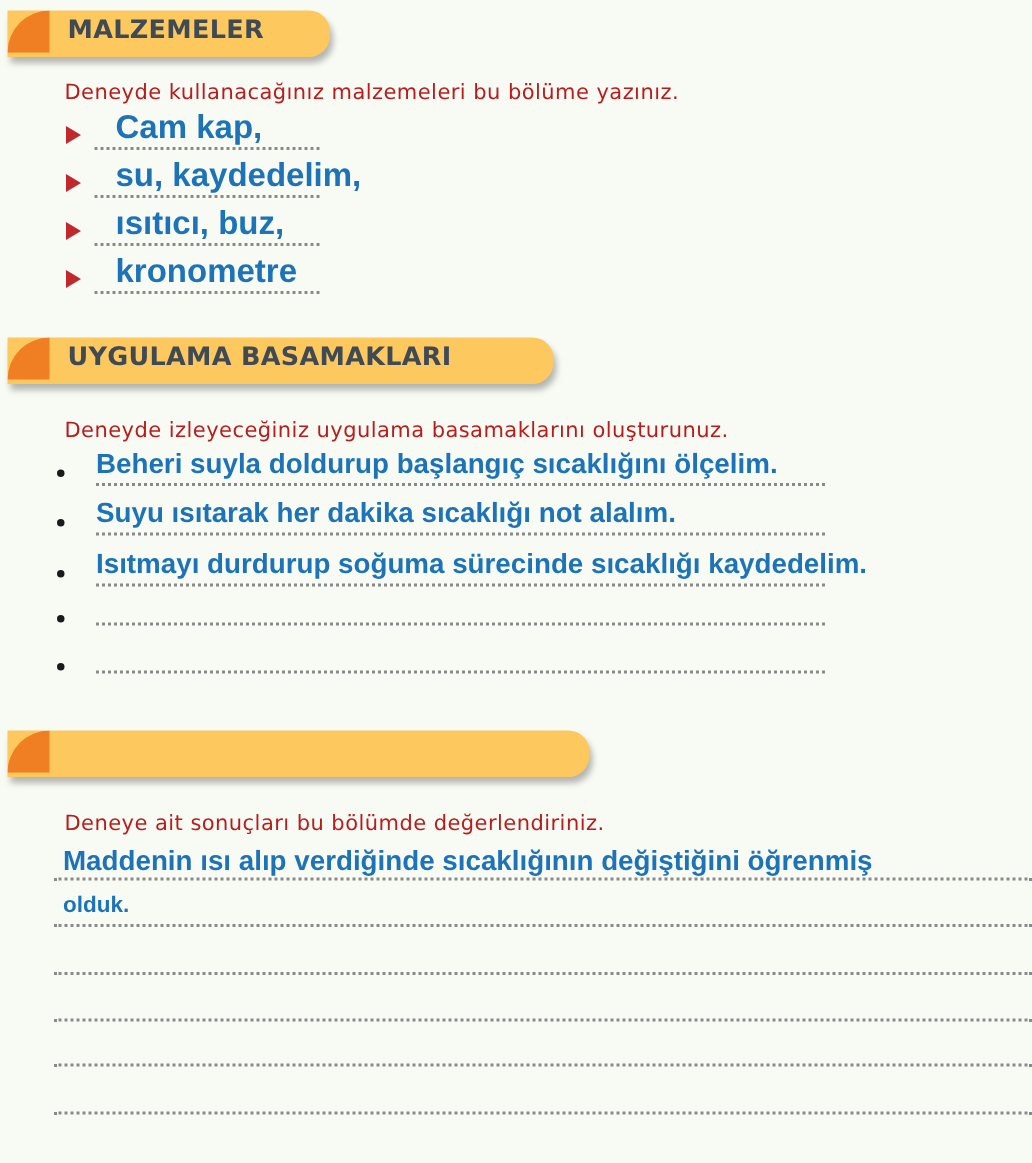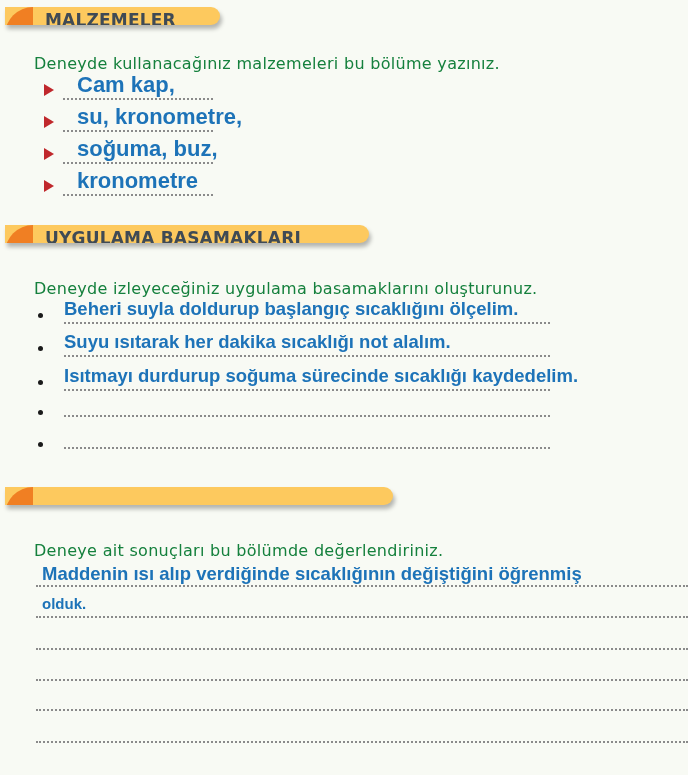--- a/index.html
+++ b/index.html
@@ -1,37 +1,37 @@
 <!DOCTYPE html>
 <html><head>
 <meta charset="utf-8">
 <style>
   html, body { margin:0; padding:0; }
   body {
     width:688px; height:775px; background:#f8faf4; position:relative; overflow:hidden;
     font-family: "Liberation Sans", sans-serif;
   }
   .hdr {
-    position:absolute; left:5px; height:18px;
+    position:absolute; left:5px; height:31px;
     background:#fdc95e; border-radius:0 14px 14px 0;
     box-shadow: 2px 4px 4px rgba(0,0,0,0.28);
     overflow:hidden;
   }
   .hdr .corner {
     position:absolute; left:0; top:0; width:28px; height:28px;
     background:#f07f23; border-top-left-radius:28px 28px;
   }
   .hdr .title {
     position:absolute; left:40px; top:3px;
     font-family:"DejaVu Sans", sans-serif; font-weight:bold; font-size:17px;
     color:#3f4a55; letter-spacing:0.2px; white-space:nowrap;
   }
   .instr {
-    position:absolute; left:34px; font-family:"DejaVu Sans", sans-serif;
-    font-size:16px; color:#15803d; white-space:nowrap; letter-spacing:0.3px;
+    position:absolute; left:43px; font-family:"DejaVu Sans", sans-serif;
+    font-size:14px; color:#b91c1c; white-space:nowrap; letter-spacing:0.3px;
   }
   .mat-row { position:absolute; left:44px; height:30px; }
   .tri {
     position:absolute; left:0; top:8px; width:0; height:0;
     border-top:6px solid transparent; border-bottom:6px solid transparent;
     border-left:10px solid #c0282c;
   }
   .dots {
     position:absolute; border-bottom:2px dotted #8a8a8a; height:0;
   }
@@ -56,26 +56,26 @@
 <div class="instr" style="top:54px;">Deneyde kullanacağınız malzemeleri bu bölüme yazınız.</div>
 
 <div class="mat-row" style="top:76px;">
   <div class="tri"></div>
   <div class="dots" style="left:19px; top:22px; width:150px;"></div>
   <div class="hand mat-text">Cam kap,</div>
 </div>
 <div class="mat-row" style="top:108px;">
   <div class="tri"></div>
   <div class="dots" style="left:19px; top:22px; width:150px;"></div>
-  <div class="hand mat-text">su, kronometre,</div>
+  <div class="hand mat-text">su, kaydedelim,</div>
 </div>
 <div class="mat-row" style="top:140px;">
   <div class="tri"></div>
   <div class="dots" style="left:19px; top:22px; width:150px;"></div>
-  <div class="hand mat-text">soğuma, buz,</div>
+  <div class="hand mat-text">ısıtıcı, buz,</div>
 </div>
 <div class="mat-row" style="top:172px;">
   <div class="tri"></div>
   <div class="dots" style="left:19px; top:22px; width:150px;"></div>
   <div class="hand mat-text">kronometre</div>
 </div>
 
 <div class="hdr" style="top:225px; width:364px;">
   <div class="corner"></div>
   <div class="title">UYGULAMA BASAMAKLARI</div>

